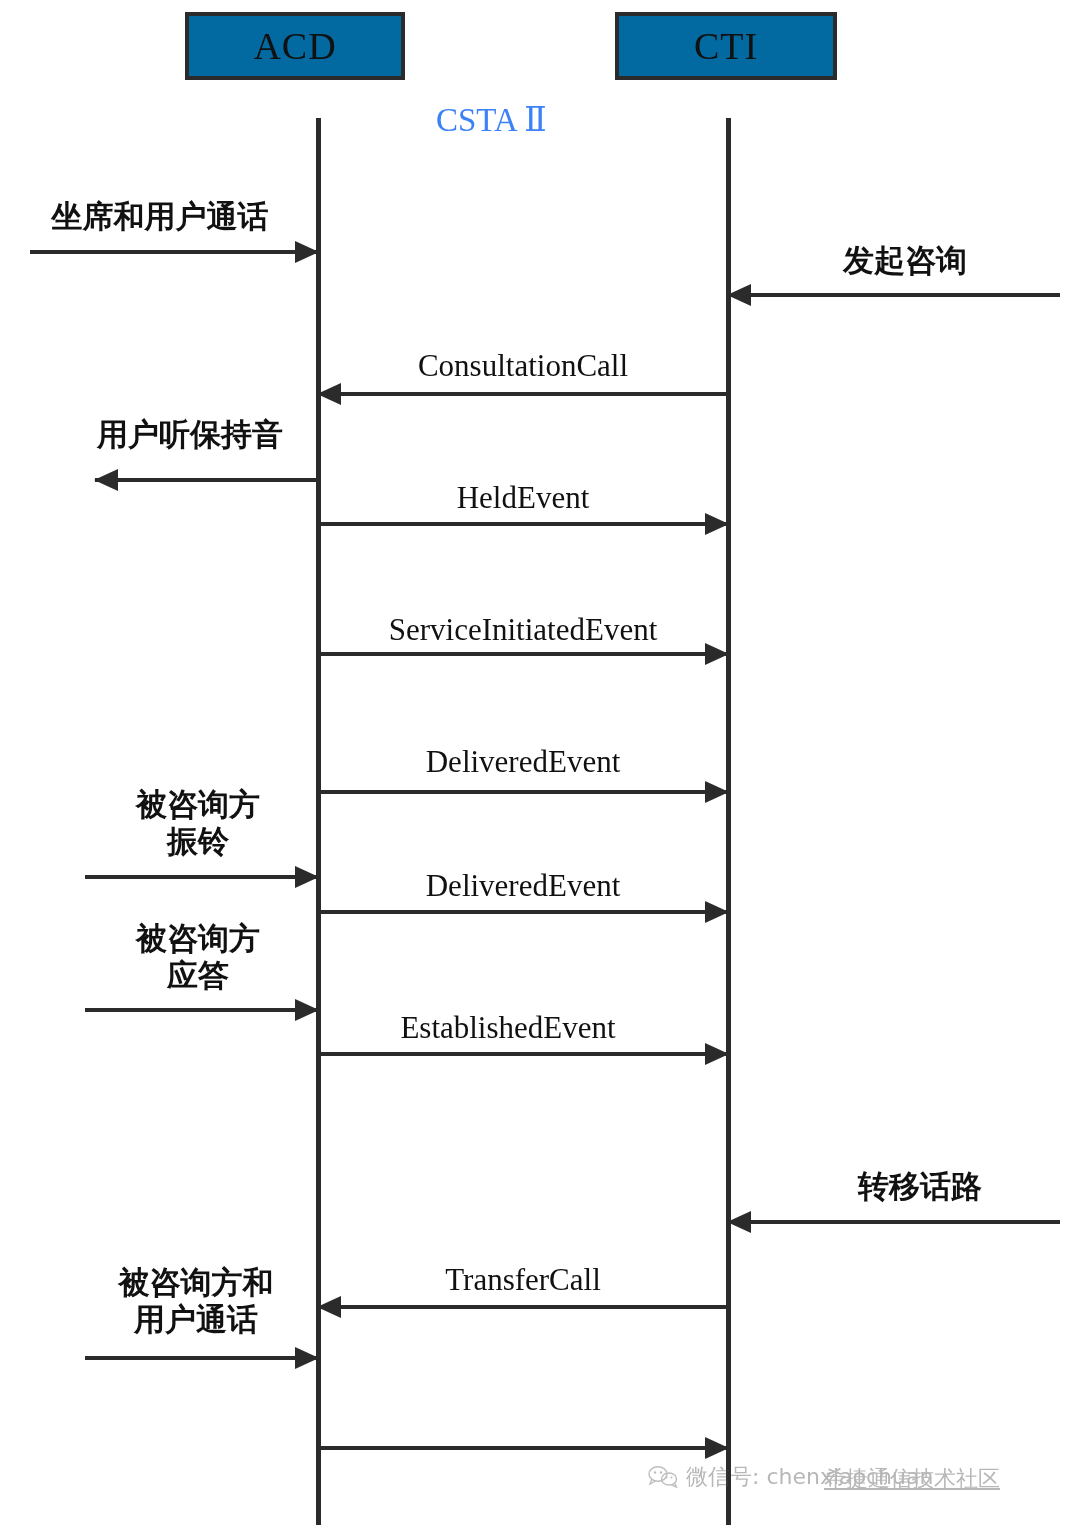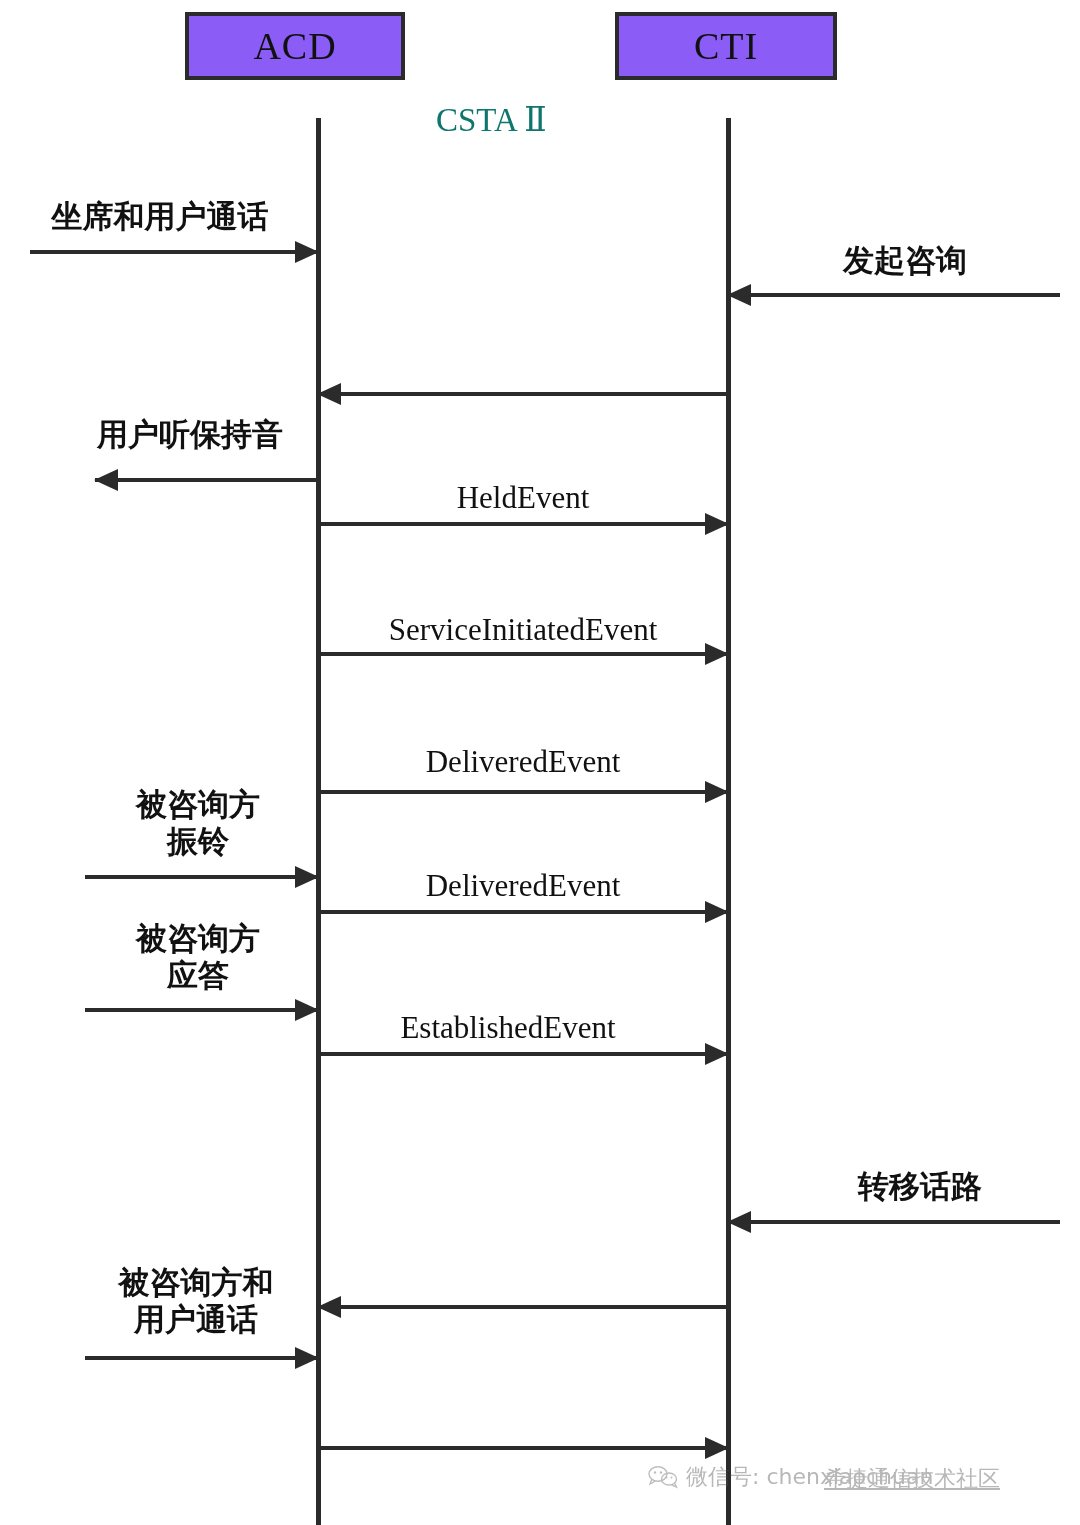--- a/index.html
+++ b/index.html
@@ -17,21 +17,21 @@
     height: 1525px;
     background: #ffffff;
     overflow: hidden;
   }
 
   
   .actor-box {
     position: absolute;
     box-sizing: border-box;
     border: 4px solid #2b2b2b;
-    background: #8b5cf6;
+    background: #0369a1;
     display: flex;
     align-items: center;
     justify-content: center;
   }
   .actor-label {
     font-family: "Liberation Serif", "DejaVu Serif", serif;
     font-size: 38px;
     letter-spacing: 1px;
     color: #111111;
   }
@@ -40,21 +40,21 @@
   .lifeline {
     position: absolute;
     width: 5px;
     background: #2b2b2b;
   }
 
   
   .protocol-caption {
     position: absolute;
     font-size: 33px;
-    color: #0f766e;
+    color: #3b82f6;
     white-space: nowrap;
   }
 
   
   .arrow {
     position: absolute;
     height: 4px;
     background: #2b2b2b;
   }
   .arrow .head {
@@ -134,20 +134,21 @@
   <div class="cn-label" style="left:20px; top:198px; width:280px;">坐席和用户通话</div>
   <div class="arrow to-right" style="left:30px; top:250px; width:288px;">
       <span class="head"></span>
     </div>
 
   <div class="cn-label" style="left:760px; top:242px; width:290px;">发起咨询</div>
   <div class="arrow to-left" style="left:728px; top:293px; width:332px;">
       <span class="head"></span>
     </div>
 
+  <div class="msg-label" style="left:318px; top:348px; width:410px;">ConsultationCall</div>
   <div class="arrow to-left" style="left:318px; top:392px; width:410px;">
       <span class="head"></span>
     </div>
 
   <div class="cn-label" style="left:62px; top:416px; width:256px;">用户听保持音</div>
   <div class="arrow to-left" style="left:95px; top:478px; width:223px;">
       <span class="head"></span>
     </div>
 
   <div class="msg-label" style="left:318px; top:480px; width:410px;">HeldEvent</div>
@@ -185,20 +186,21 @@
   <div class="msg-label" style="left:303px; top:1010px; width:410px;">EstablishedEvent</div>
   <div class="arrow to-right" style="left:318px; top:1052px; width:410px;">
       <span class="head"></span>
     </div>
 
   <div class="cn-label" style="left:790px; top:1168px; width:260px;">转移话路</div>
   <div class="arrow to-left" style="left:728px; top:1220px; width:332px;">
       <span class="head"></span>
     </div>
 
+  <div class="msg-label" style="left:318px; top:1262px; width:410px;">TransferCall</div>
   <div class="arrow to-left" style="left:318px; top:1305px; width:410px;">
       <span class="head"></span>
     </div>
 
   <div class="cn-label" style="left:72px; top:1264px; width:248px;">被咨询方和
 用户通话</div>
   <div class="arrow to-right" style="left:85px; top:1356px; width:233px;">
       <span class="head"></span>
     </div>
 

